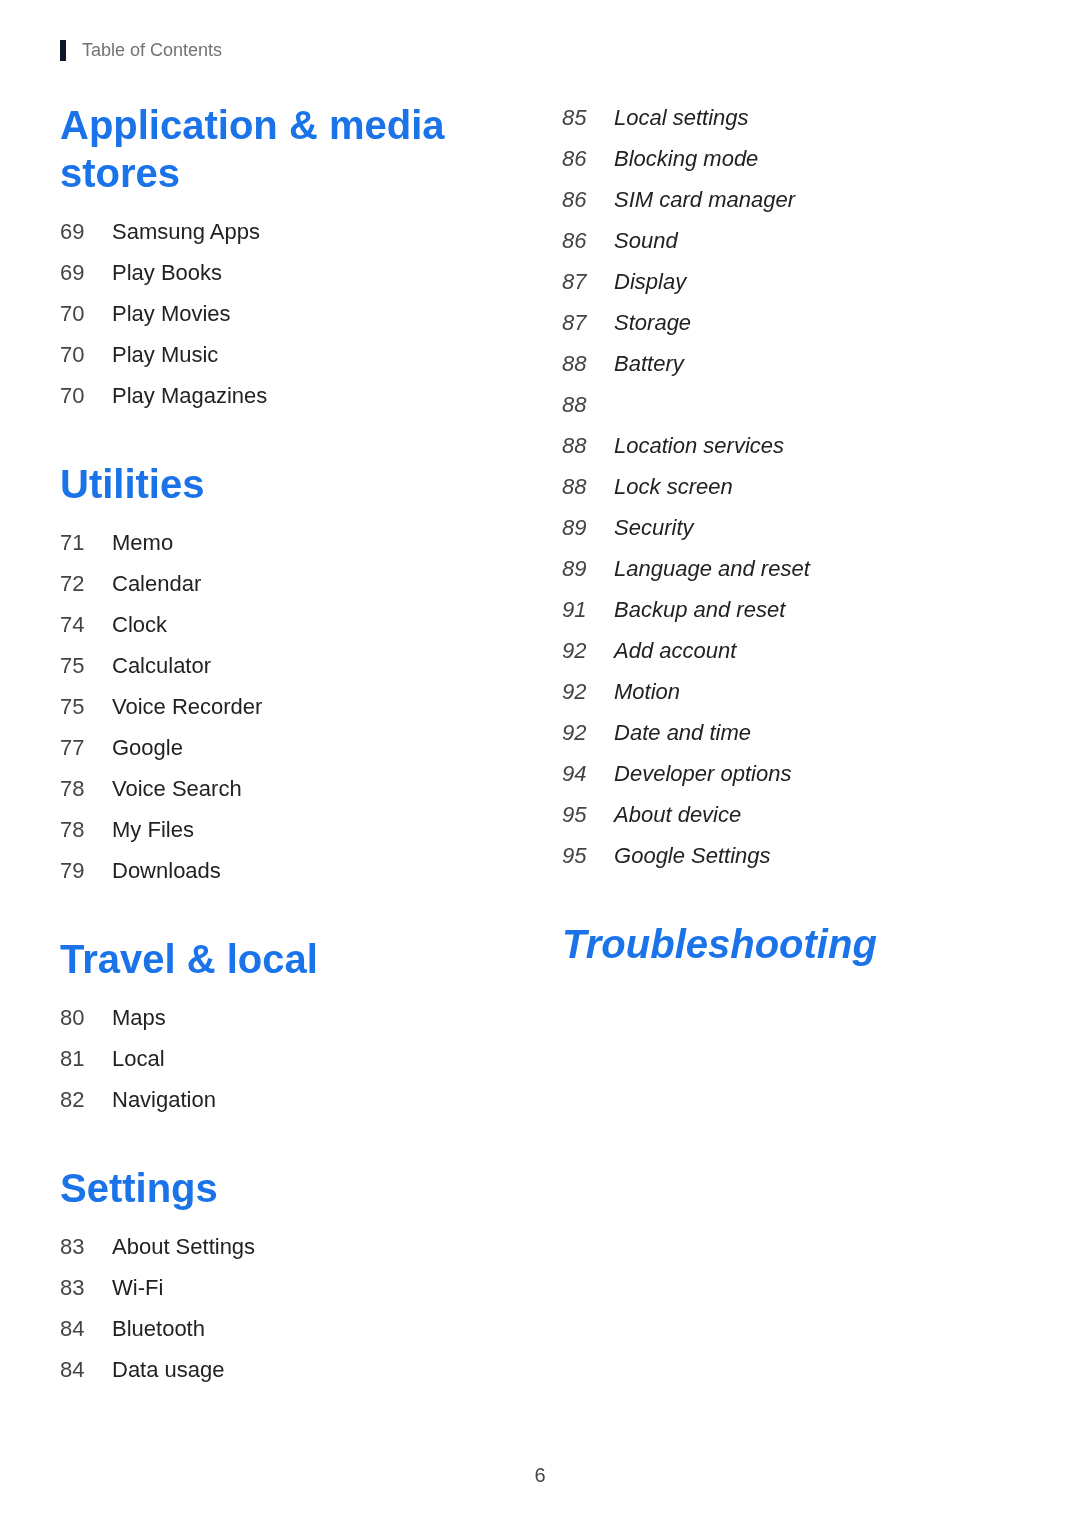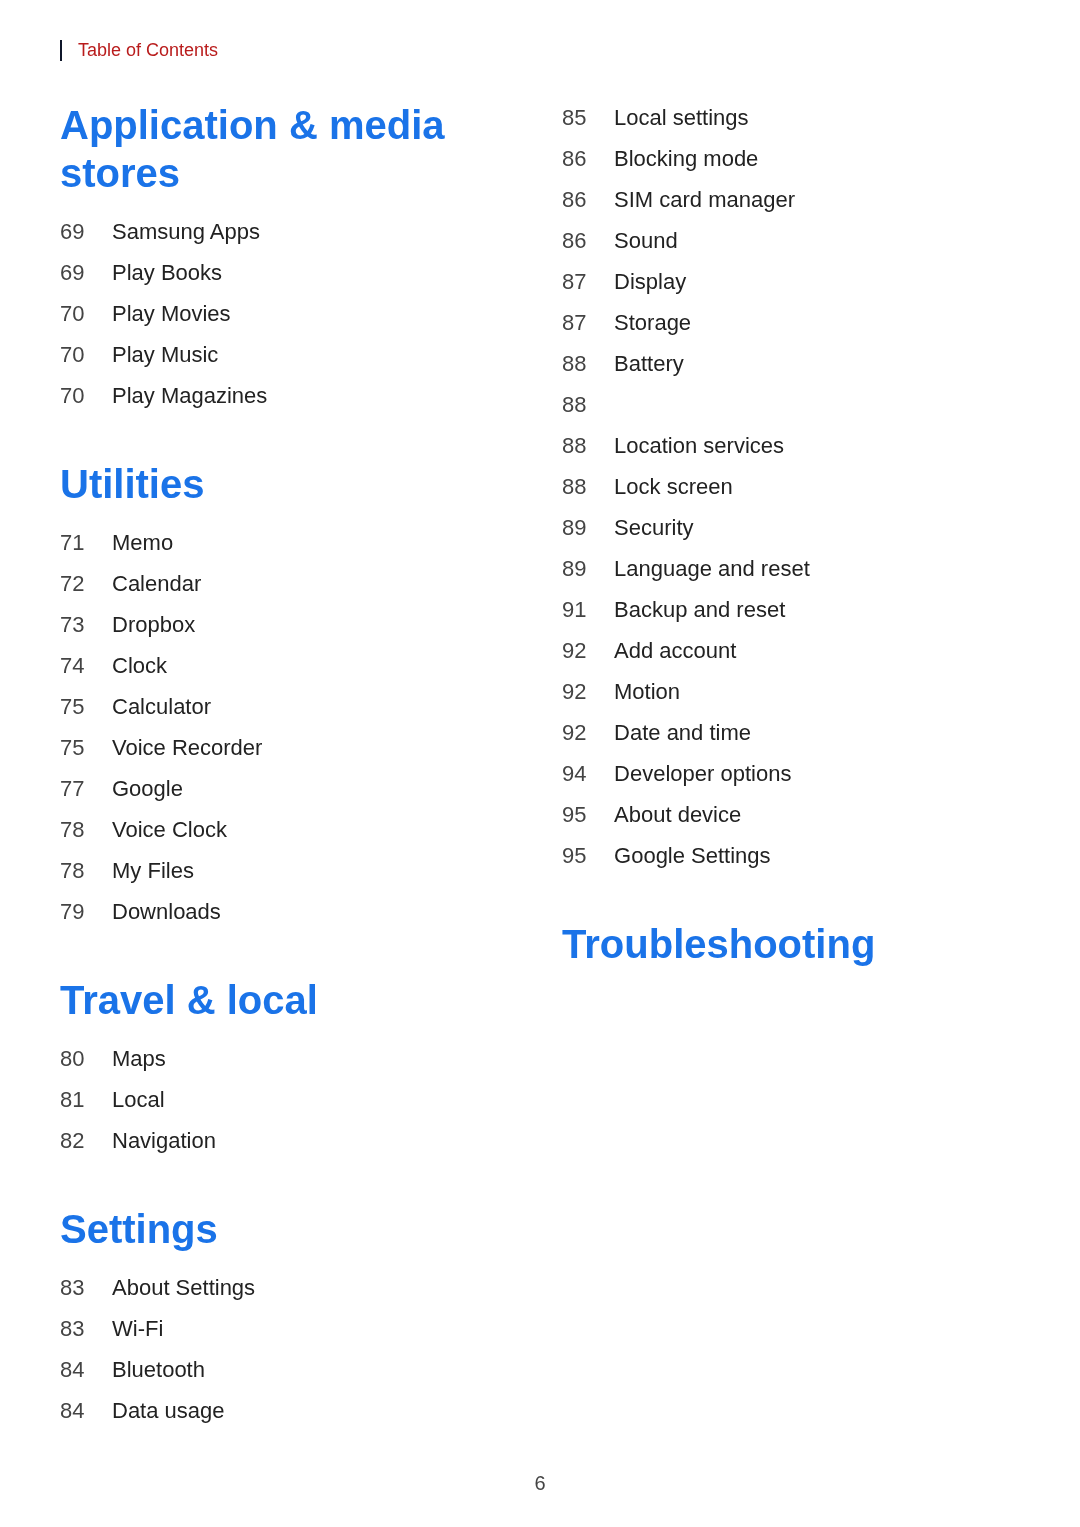--- a/index.html
+++ b/index.html
@@ -19,41 +19,42 @@
 
     .page-container {
       width: 1080px;
       min-height: 1527px;
       padding: 40px 60px 60px 60px;
       position: relative;
     }
 
     .header-label {
       font-size: 18px;
-      color: #b91c1c;
-      border-left: 2px solid #0f172a;
+      color: #737373;
+      border-left: 6px solid #0f172a;
       padding-left: 16px;
       margin-bottom: 40px;
       margin-left: 0;
     }
 
     .two-column {
       display: flex;
       gap: 4px;
       width: 100%;
     }
 
     .left-column {
       width: 50%;
       padding-right: 40px;
     }
 
     .right-column {
       width: 50%;
       padding-left: 20px;
+      font-style: italic;
     }
 
     .section {
       margin-bottom: 48px;
     }
 
     .section-title {
       font-size: 40px;
       font-weight: bold;
       color: #1a73e8;
@@ -128,42 +129,38 @@
           <div class="section-title">Utilities</div>
           <div class="toc-item">
             <span class="toc-number">71</span>
             <span class="toc-text">Memo</span>
           </div>
           <div class="toc-item">
             <span class="toc-number">72</span>
             <span class="toc-text">Calendar</span>
           </div>
           <div class="toc-item">
-            <span class="toc-number">73</span>
-            <span class="toc-text">Dropbox</span>
-          </div>
-          <div class="toc-item">
             <span class="toc-number">74</span>
             <span class="toc-text">Clock</span>
           </div>
           <div class="toc-item">
             <span class="toc-number">75</span>
             <span class="toc-text">Calculator</span>
           </div>
           <div class="toc-item">
             <span class="toc-number">75</span>
             <span class="toc-text">Voice Recorder</span>
           </div>
           <div class="toc-item">
             <span class="toc-number">77</span>
             <span class="toc-text">Google</span>
           </div>
           <div class="toc-item">
             <span class="toc-number">78</span>
-            <span class="toc-text">Voice Clock</span>
+            <span class="toc-text">Voice Search</span>
           </div>
           <div class="toc-item">
             <span class="toc-number">78</span>
             <span class="toc-text">My Files</span>
           </div>
           <div class="toc-item">
             <span class="toc-number">79</span>
             <span class="toc-text">Downloads</span>
           </div>
         </div>

